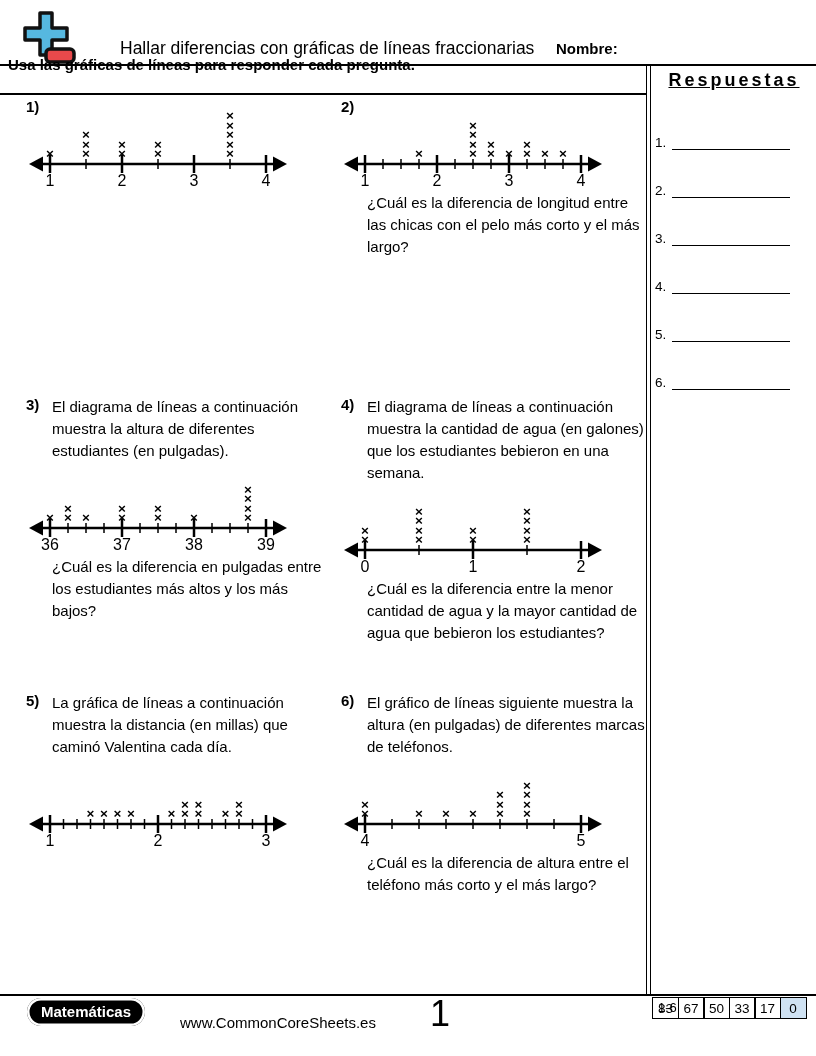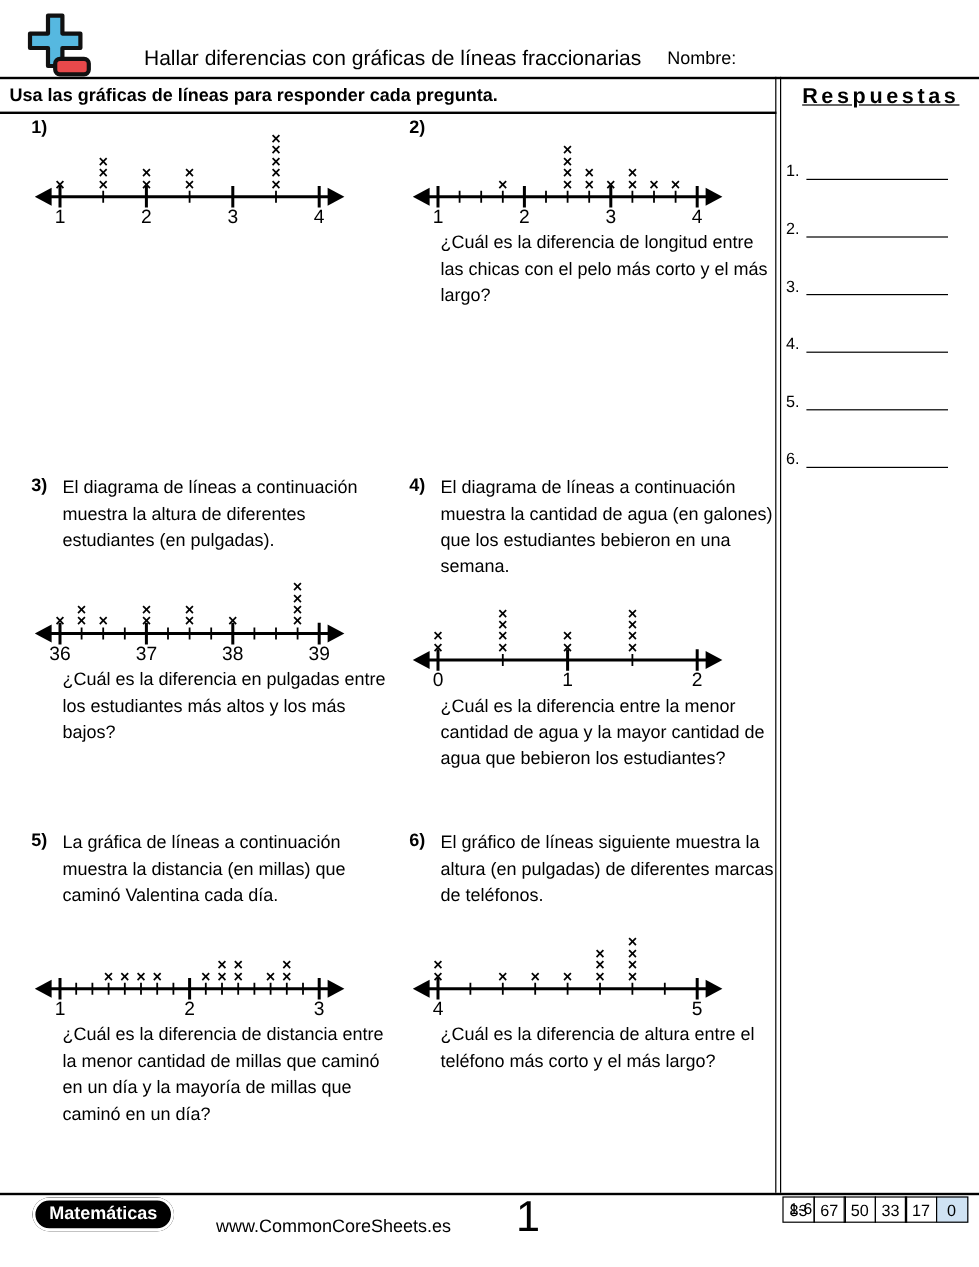--- a/index.html
+++ b/index.html
@@ -1,23 +1,23 @@
 <!DOCTYPE html>
 <html><head>
 <meta charset="utf-8">
 <style>
   html,body{margin:0;padding:0;background:#e8e8e8;}
   .page{position:relative;width:816px;height:1056px;background:#fff;margin:0 auto;
         font-family:"Liberation Sans","DejaVu Sans",sans-serif;color:#000;overflow:hidden;}
   
   .logo{position:absolute;left:16px;top:8px;width:62px;height:58px;}
   .title{position:absolute;left:120px;top:38px;font-size:17.5px;}
-  .name-label{position:absolute;left:556px;top:40px;font-size:15px;}
+  .name-label{position:absolute;left:556px;top:40px;font-size:15px;font-weight:bold;}
   .header-rule{position:absolute;left:0;top:64px;width:816px;border-top:2px solid #000;}
-  .instruction{position:absolute;left:8px;top:71px;font-size:15px;font-weight:bold;}
+  .instruction{position:absolute;left:8px;top:56px;font-size:15px;font-weight:bold;}
   .instr-rule{position:absolute;left:0;top:93px;width:647px;border-top:2px solid #000;}
   
   .vdivider{position:absolute;left:646px;top:64px;height:930px;width:3px;
             border-left:1.5px solid #000;border-right:1.5px solid #000;}
   .answers{position:absolute;left:655px;top:70px;width:158px;}
   .answers-title{font-size:18px;font-weight:bold;letter-spacing:3px;text-align:center;
                  text-decoration:underline;margin:0 0 14px 0;}
   .ans-row{height:45px;display:flex;align-items:flex-end;padding-bottom:3px;}
   .ans-num{font-size:13.5px;margin-right:6px;}
   .ans-line{flex:1;border-bottom:1.5px solid #000;height:18px;max-width:118px;}
@@ -274,21 +274,20 @@
           <text x="143.5" y="58" text-anchor="middle" font-size="13.5" font-weight="bold" font-family="'Liberation Sans','DejaVu Sans',sans-serif">×</text>
           <text x="157" y="58" text-anchor="middle" font-size="13.5" font-weight="bold" font-family="'Liberation Sans','DejaVu Sans',sans-serif">×</text>
           <text x="157" y="48.5" text-anchor="middle" font-size="13.5" font-weight="bold" font-family="'Liberation Sans','DejaVu Sans',sans-serif">×</text>
           <text x="170.5" y="58" text-anchor="middle" font-size="13.5" font-weight="bold" font-family="'Liberation Sans','DejaVu Sans',sans-serif">×</text>
           <text x="170.5" y="48.5" text-anchor="middle" font-size="13.5" font-weight="bold" font-family="'Liberation Sans','DejaVu Sans',sans-serif">×</text>
           <text x="197.5" y="58" text-anchor="middle" font-size="13.5" font-weight="bold" font-family="'Liberation Sans','DejaVu Sans',sans-serif">×</text>
           <text x="211" y="58" text-anchor="middle" font-size="13.5" font-weight="bold" font-family="'Liberation Sans','DejaVu Sans',sans-serif">×</text>
           <text x="211" y="48.5" text-anchor="middle" font-size="13.5" font-weight="bold" font-family="'Liberation Sans','DejaVu Sans',sans-serif">×</text>
         </svg>
       </div>
-    <p class="pquestion">¿Cuál es la diferencia de distancia entre la menor cantidad de millas que caminó en un día y la mayoría de millas que caminó en un día?</p>
   </div>
 
   <div class="problem" id="p6">
     <span class="pnum">6)</span>
     <p class="ptext">El gráfico de líneas siguiente muestra la altura (en pulgadas) de diferentes marcas de teléfonos.</p>
     <div class="plot">
         <svg width="260" height="92" viewBox="0 0 260 92" xmlns="http://www.w3.org/2000/svg">
           <line x1="8" y1="64" x2="252" y2="64" stroke="#000" stroke-width="2.5"></line>
           <polygon points="1,64 15,56.5 15,71.5" fill="#000"></polygon>
           <polygon points="259,64 245,56.5 245,71.5" fill="#000"></polygon>

